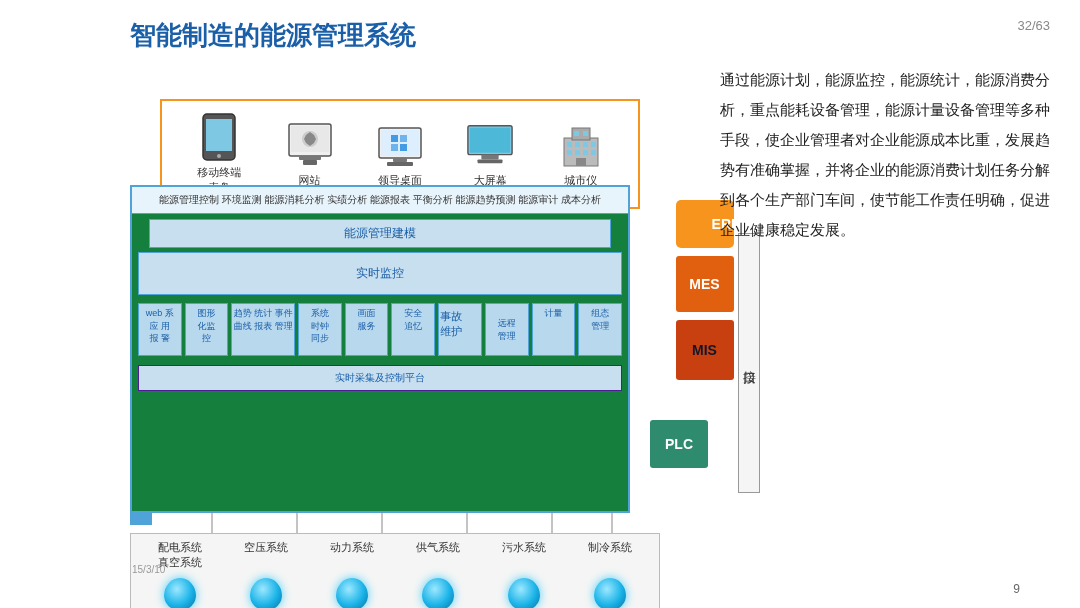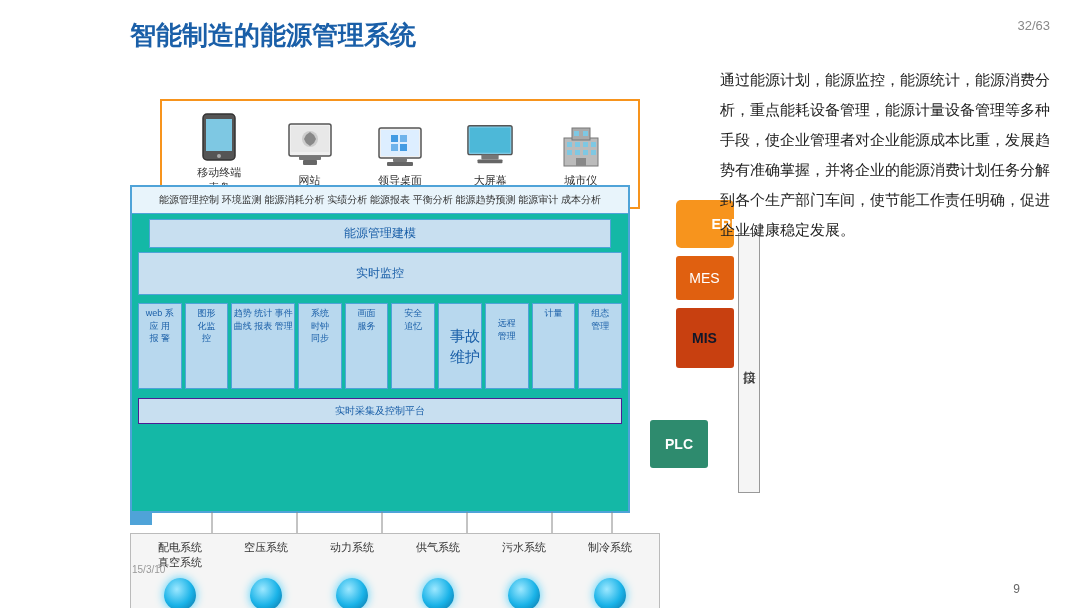--- a/index.html
+++ b/index.html
@@ -209,47 +209,47 @@
     </div>
 
     <div class="cloud-label">云
 计
 算
 存
 储
 平
 台</div>
 
-    <div style="position:absolute; top:120px; left:0; width:500px; height:328px; border:2px solid #4fa3d8; background:#14b8a6;">
+    <div style="position:absolute; top:120px; left:0; width:500px; height:328px; border:2px solid #4fa3d8; background:#15803d;">
 
       <div style="background:#e8f4fb; border-bottom:1px solid #4fa3d8; padding:5px 8px; font-size:10px; color:#333; text-align:center; line-height:1.6;">能源管理控制 环境监测 能源消耗分析 实绩分析 能源报表 平衡分析 能源趋势预测 能源审计 成本分析</div>
 
       <div style="background:#c8dff0; border:1px solid #4fa3d8; margin:5px 17px 0; padding:5px 8px; font-size:12px; color:#1a5fa8; text-align:center;">能源管理建模</div>
 
       <div style="background:#c8dff0; border:1px solid #4fa3d8; margin:4px 6px 0; padding:12px 8px; font-size:12px; color:#1a5fa8; text-align:center;">实时监控</div>
 
       <div style="display:flex; gap:3px; padding:4px 6px; margin-top:4px;">
         <div style="flex:1; background:#b8d8ee; border:1px solid #4fa3d8; font-size:9px; text-align:center; padding:3px 1px; line-height:1.4; color:#1a5fa8;">web 系<br>应 用<br>报 警</div>
         <div style="flex:1; background:#b8d8ee; border:1px solid #4fa3d8; font-size:9px; text-align:center; padding:3px 1px; line-height:1.4; color:#1a5fa8;">图形<br>化监<br>控</div>
         <div style="flex:1.5; background:#b8d8ee; border:1px solid #4fa3d8; font-size:9px; text-align:center; padding:3px 1px; line-height:1.4; color:#1a5fa8;">趋势 统计 事件<br>曲线 报表 管理</div>
         <div style="flex:1; background:#b8d8ee; border:1px solid #4fa3d8; font-size:9px; text-align:center; padding:3px 1px; line-height:1.4; color:#1a5fa8;">系统<br>时钟<br>同步</div>
         <div style="flex:1; background:#b8d8ee; border:1px solid #4fa3d8; font-size:9px; text-align:center; padding:3px 1px; line-height:1.4; color:#1a5fa8;">画面<br>服务</div>
         <div style="flex:1; background:#b8d8ee; border:1px solid #4fa3d8; font-size:9px; text-align:center; padding:3px 1px; line-height:1.4; color:#1a5fa8;">安全<br>追忆</div>
-        <div style="flex:1; background:#b8d8ee; border:1px solid #4fa3d8; font-size:15px; text-align:right; padding:21px 1px; line-height:1.4; color:#1a5fa8;">事故<br>维护</div>
+        <div style="flex:1; background:#b8d8ee; border:1px solid #4fa3d8; font-size:11px; text-align:left; padding:5px 1px; line-height:1.4; color:#1a5fa8;">事故<br>维护</div>
         <div style="flex:1; background:#b8d8ee; border:1px solid #4fa3d8; font-size:9px; text-align:center; padding:13px 1px; line-height:1.4; color:#1a5fa8;">远程<br>管理</div>
         <div style="flex:1; background:#b8d8ee; border:1px solid #4fa3d8; font-size:9px; text-align:center; padding:3px 1px; line-height:1.4; color:#1a5fa8;">计量</div>
         <div style="flex:1; background:#b8d8ee; border:1px solid #4fa3d8; font-size:9px; text-align:center; padding:3px 1px; line-height:1.4; color:#1a5fa8;">组态<br>管理</div>
       </div>
 
       <div style="background:#c8dff0; border:1px solid #4c1d95; margin:5px 6px 0; padding:5px 8px; font-size:10px; color:#1a5fa8; text-align:center;">实时采集及控制平台</div>
     </div>
 
     <div style="position:absolute; top:135px; left:542px; width:65px; display:flex; flex-direction:column; gap:8px; align-items:center;">
       <div style="width:58px; height:48px; background:#f7941d; display:flex; align-items:center; justify-content:center; font-size:14px; font-weight:bold; color:#fff; border-radius:5px;padding-left:43px;">ERP</div>
-      <div style="width:58px; height:44px; background:#e06010; display:flex; align-items:center; justify-content:center; font-size:14px; font-weight:normal; color:#fff; border-radius:3px;">MES</div>
+      <div style="width:58px; height:56px; background:#e06010; display:flex; align-items:center; justify-content:center; font-size:14px; font-weight:bold; color:#fff; border-radius:3px;">MES</div>
       <div style="width:58px; height:60px; background:#c84010; display:flex; align-items:center; justify-content:center; font-size:14px; font-weight:bold; color:#0f172a; border-radius:3px;">MIS</div>
     </div>
 
     <div style="position:absolute; top:168px; left:608px; width:22px; height:260px; border:1px solid #999; background:#f5f5f5; display:flex; align-items:center; justify-content:center; writing-mode:vertical-rl; font-size:13px; color:#333; letter-spacing:3px;">接口</div>
 
     <div style="position:absolute; top:355px; left:520px; width:58px; height:48px; background:#2e8b6e; display:flex; align-items:center; justify-content:center; font-size:14px; font-weight:bold; color:#fff; border-radius:3px;">PLC</div>
 
     <svg style="position:absolute; top:447px; left:22px; width:490px; height:25px;">
       <line x1="60" y1="0" x2="60" y2="25" stroke="#888" stroke-width="1"></line>
       <line x1="145" y1="0" x2="145" y2="25" stroke="#888" stroke-width="1"></line>

